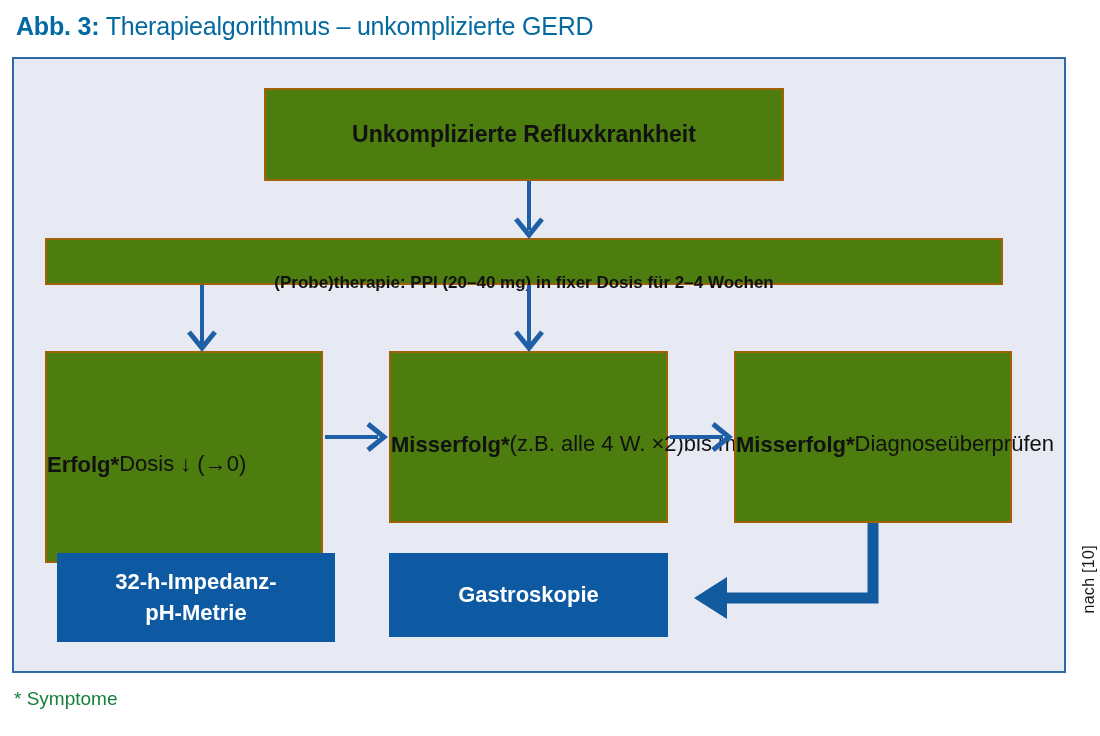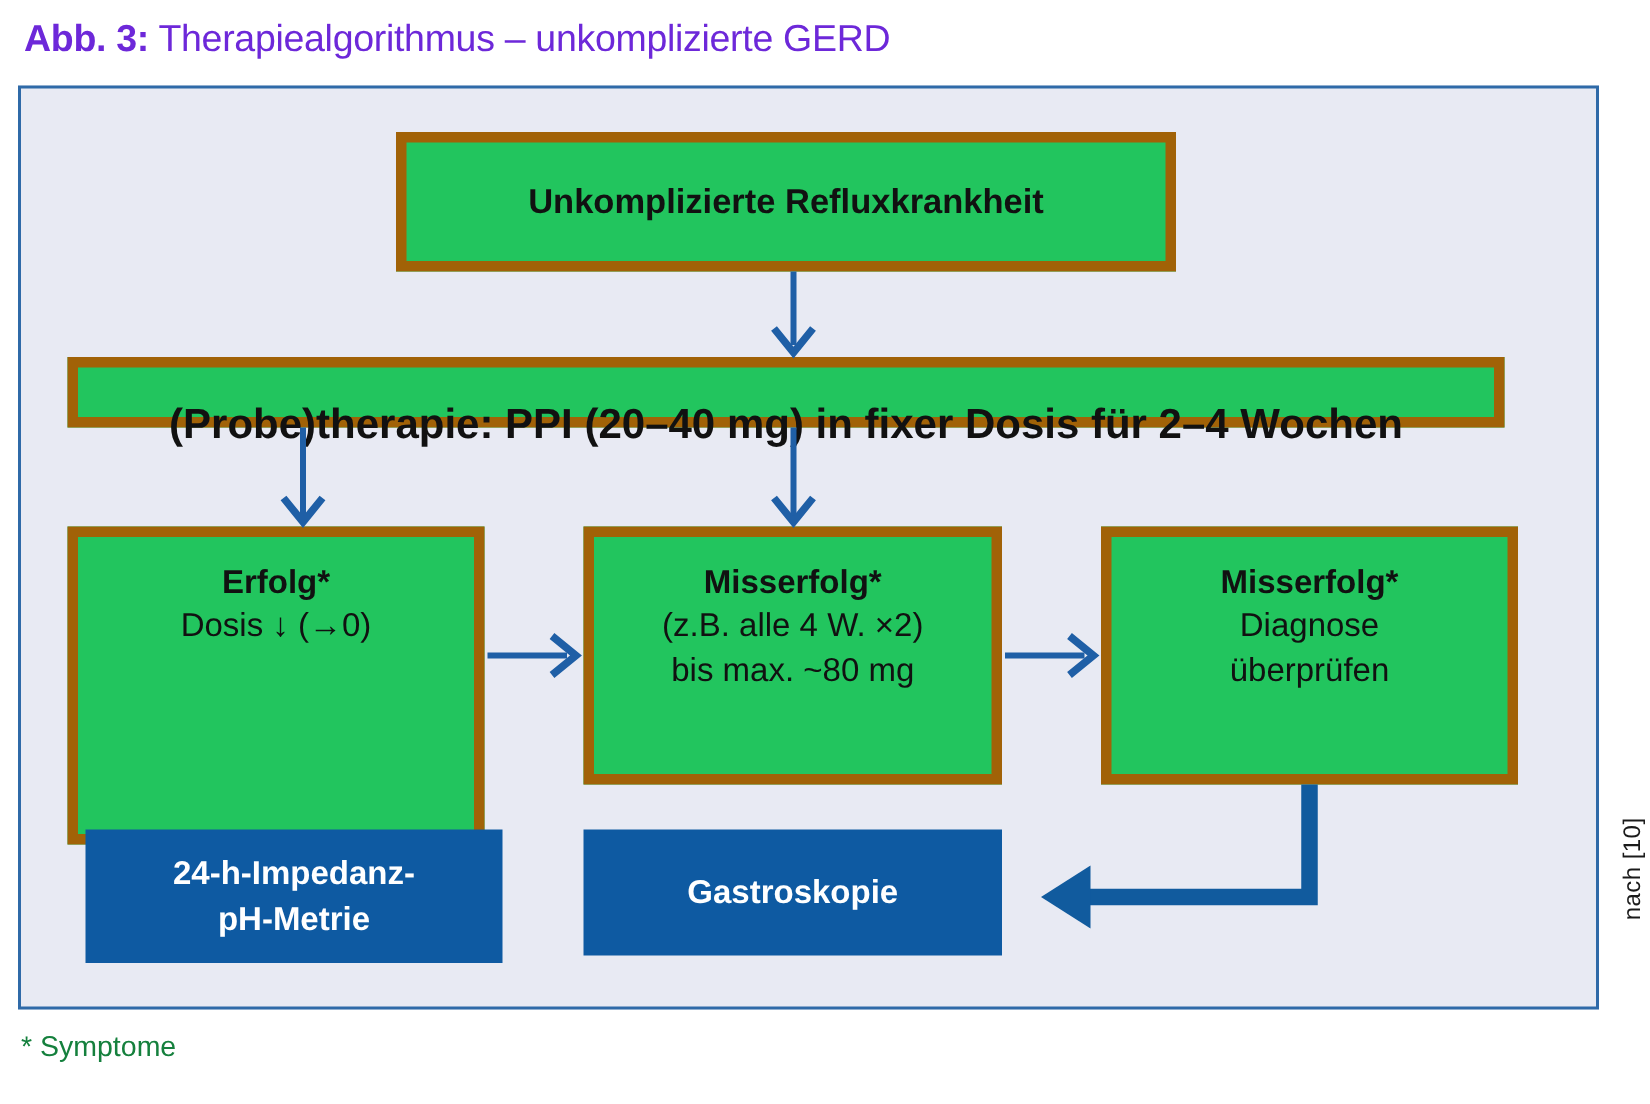--- a/index.html
+++ b/index.html
@@ -14,21 +14,21 @@
     position: relative;
     overflow: hidden;
   }
 
   
   .caption {
     position: absolute;
     left: 16px;
     top: 12px;
     font-size: 25px;
-    color: #6d28d9;
+    color: #0369a1;
     white-space: nowrap;
     letter-spacing: -0.2px;
   }
   .caption .cap-label {
     font-weight: bold;
   }
   .caption .cap-text {
     font-weight: normal;
   }
 
@@ -40,25 +40,25 @@
     width: 1054px;
     height: 616px;
     background: #e8eaf3;
     border: 2px solid #2f6aa8;
     box-sizing: border-box;
   }
 
   
   .node {
     position: absolute;
-    background: #22c55e;
-    border: 7px solid #a16207;
+    background: #4d7c0f;
+    border: 2px solid #a16207;
     box-sizing: border-box;
     display: flex;
-    flex-direction: column;
+    flex-direction: row;
     align-items: center;
     text-align: center;
     color: #111111;
   }
   .node .ttl {
     font-weight: bold;
     font-size: 22px;
     line-height: 1.32;
   }
   .node .ln {
@@ -79,21 +79,21 @@
   #node-diagnosis .ttl { font-size: 23px; line-height: 1.42; }
 
   
   #node-ppi {
     left: 45px;
     top: 238px;
     width: 958px;
     height: 47px;
     justify-content: center;
   }
-  #node-ppi .ttl { font-size: 28px; margin-top: 44px; }
+  #node-ppi .ttl { font-size: 17px; margin-top: 44px; }
 
   
   #node-success {
     left: 45px;
     top: 351px;
     width: 278px;
     height: 212px;
     padding-top: 15px;
   }
   #node-fail1 {
@@ -201,21 +201,21 @@
   <div class="ln">bis max. ~80 mg</div>
 </div>
 
 <div class="node" id="node-fail2">
   <div class="ttl">Misserfolg*</div>
   <div class="ln">Diagnose</div>
   <div class="ln">überprüfen</div>
 </div>
 
 <div class="bluebox" id="node-impedance">
-  <div>24-h-Impedanz-</div>
+  <div>32-h-Impedanz-</div>
   <div>pH-Metrie</div>
 </div>
 
 <div class="bluebox" id="node-gastro">
   <div>Gastroskopie</div>
 </div>
 
 <svg class="connectors" viewBox="0 0 1100 736">
 
   <g>

